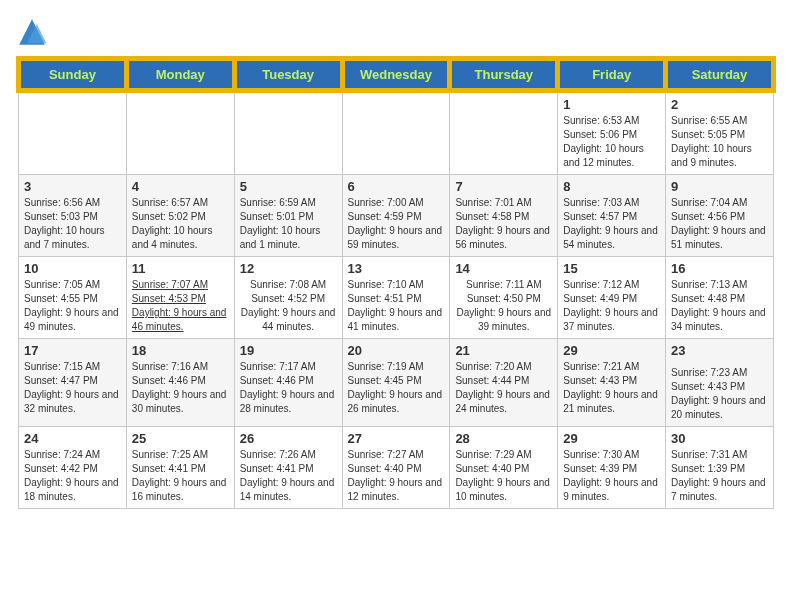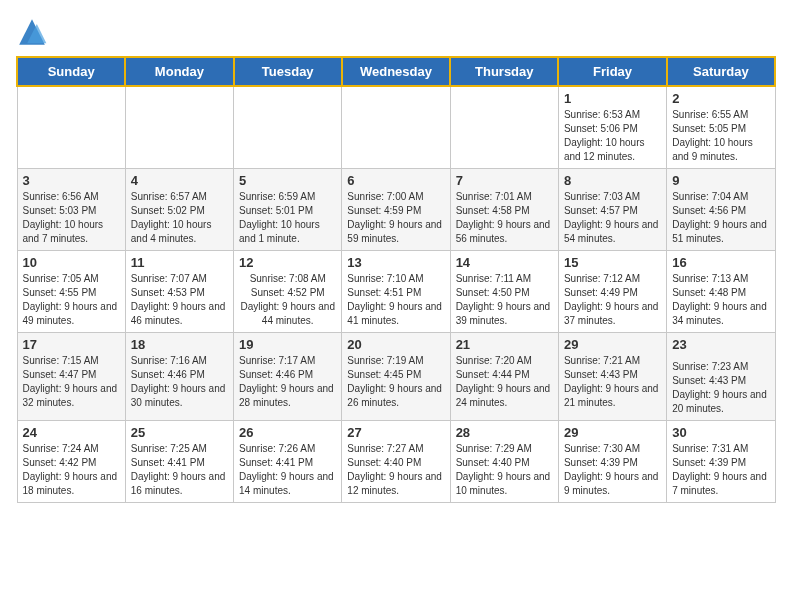--- a/index.html
+++ b/index.html
@@ -44,25 +44,25 @@
       font-size: 14px;
       color: #555;
     }
     .calendar {
       width: 100%;
       border-collapse: collapse;
       table-layout: fixed;
     }
     .calendar th {
       background: #2d6db5;
-      color: #ffffff;
+      color: #bef264;
       text-align: center;
       padding: 6px 4px;
       font-size: 13px;
-      border: 2px solid #eab308;
+      border: 5px solid #eab308;
     }
     .calendar td {
       vertical-align: top;
       border: 1px solid #c8c8c8;
       padding: 4px 5px;
       font-size: 11px;
       color: #333;
       height: 80px;
       background: #fff;
     }
@@ -181,39 +181,39 @@
       </tr>
       <tr>
         <td>
           <div class="day-number">10</div>
           <div class="day-info" style="white-space: pre-line;">Sunrise: 7:05 AM
 Sunset: 4:55 PM
 Daylight: 9 hours and 49 minutes.</div>
         </td>
         <td>
           <div class="day-number">11</div>
-          <div class="day-info" style="white-space: pre-line;">Sunrise: 7:07 AM
+          <div class="day-info" style="white-space: pre-line; text-decoration: underline;">Sunrise: 7:07 AM
 Sunset: 4:53 PM
 Daylight: 9 hours and 46 minutes.</div>
         </td>
         <td>
           <div class="day-number">12</div>
           <div class="day-info" style="white-space: pre-line; text-align: center;">Sunrise: 7:08 AM
 Sunset: 4:52 PM
 Daylight: 9 hours and 44 minutes.</div>
         </td>
         <td>
           <div class="day-number">13</div>
           <div class="day-info" style="white-space: pre-line;">Sunrise: 7:10 AM
 Sunset: 4:51 PM
 Daylight: 9 hours and 41 minutes.</div>
         </td>
         <td>
           <div class="day-number">14</div>
-          <div class="day-info" style="white-space: pre-line;">Sunrise: 7:11 AM
+          <div class="day-info" style="white-space: pre-line; text-align: center;">Sunrise: 7:11 AM
 Sunset: 4:50 PM
 Daylight: 9 hours and 39 minutes.</div>
         </td>
         <td>
           <div class="day-number">15</div>
           <div class="day-info" style="white-space: pre-line;">Sunrise: 7:12 AM
 Sunset: 4:49 PM
 Daylight: 9 hours and 37 minutes.</div>
         </td>
         <td>
@@ -300,18 +300,18 @@
         </td>
         <td>
           <div class="day-number">29</div>
           <div class="day-info" style="white-space: pre-line;">Sunrise: 7:30 AM
 Sunset: 4:39 PM
 Daylight: 9 hours and 9 minutes.</div>
         </td>
         <td>
           <div class="day-number">30</div>
           <div class="day-info" style="white-space: pre-line;">Sunrise: 7:31 AM
-Sunset: 4:39 PM
+Sunset: 1:39 PM
 Daylight: 9 hours and 7 minutes.</div>
         </td>
       </tr>
     </tbody>
 </table>
 
 </body></html>

